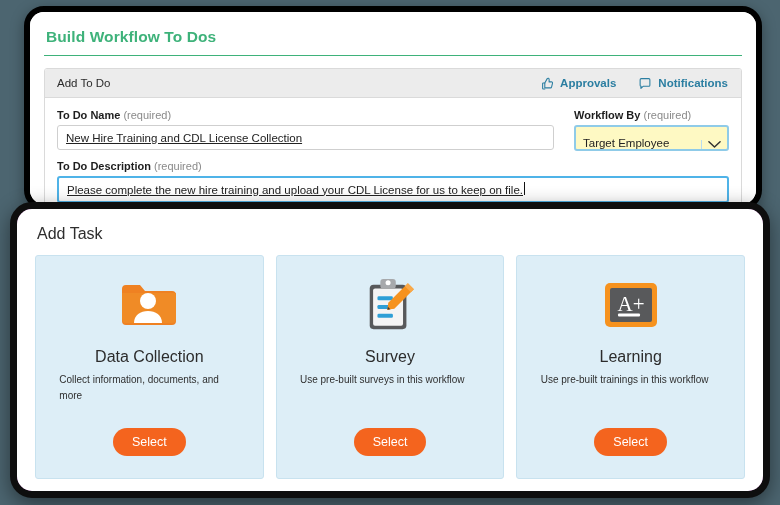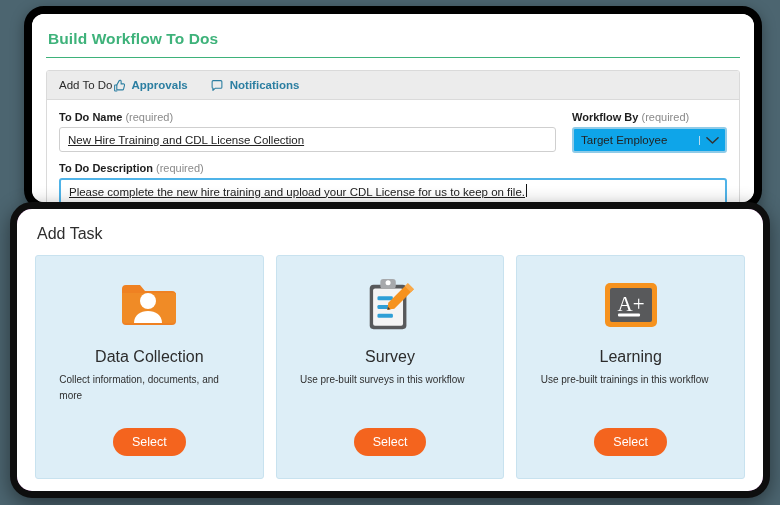--- a/index.html
+++ b/index.html
@@ -17,21 +17,21 @@
   }
 
   
   #back-panel {
     position: absolute;
     left: 24px;
     top: 6px;
     width: 738px;
     height: 204px;
     background: #ffffff;
-    border: 8px solid #000000;
+    border: 6px solid #000000;
     border-radius: 20px;
     overflow: hidden;
     box-shadow: 0 4px 14px rgba(0,0,0,0.35);
   }
 
   #back-panel-inner {
     position: absolute;
     left: 0; top: 0; right: 0; bottom: 0;
     background: #ffffff;
     padding: 10px 14px 0 14px;
@@ -59,20 +59,21 @@
     height: 160px;
     overflow: hidden;
   }
 
   .subcard-head {
     background: #ececec;
     border-bottom: 1px solid #dadada;
     height: 29px;
     display: flex;
     align-items: center;
+    justify-content: space-between;
     padding: 0 13px 0 12px;
   }
 
   .subcard-head-label {
     font-size: 11.5px;
     color: #2b2b2b;
   }
 
   .head-actions {
     display: flex;
@@ -139,23 +140,23 @@
     line-height: 23px;
   }
 
   
   .fselect {
     position: relative;
     width: 100%;
     height: 26px;
     border: 2px solid #8fcbe8;
     border-radius: 3px;
-    background: #0ea5e9;
-    display: flex;
-    align-items: center;
+    background: #fef9c3;
+    display: flex;
+    align-items: flex-end;
     overflow: hidden;
   }
   .fselect-value {
     flex: 1;
     display: flex;
     align-items: center;
     padding-left: 7px;
     font-size: 11.5px;
     color: #222;
   }

